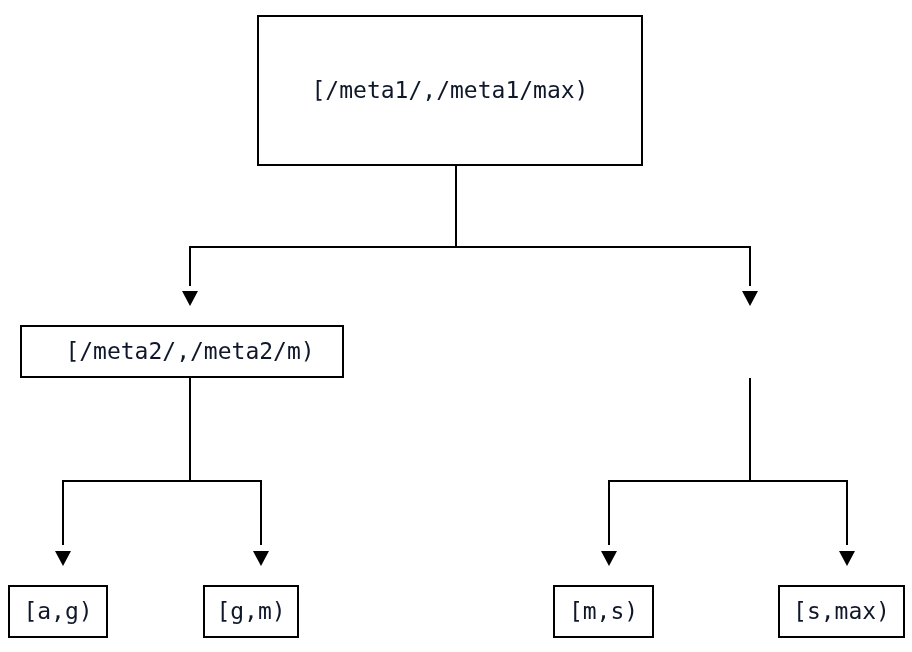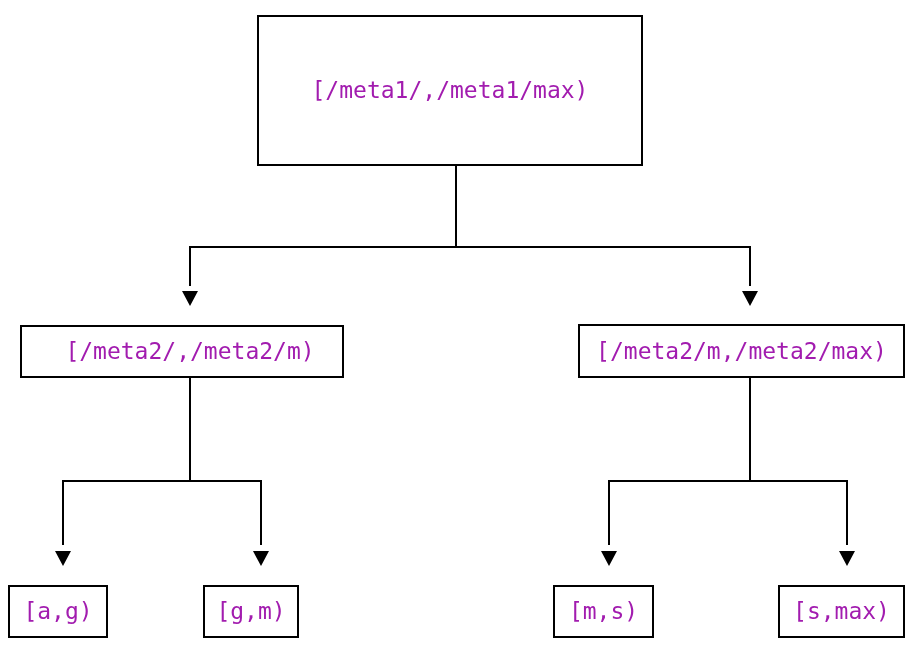--- a/index.html
+++ b/index.html
@@ -28,21 +28,21 @@
   }
   .ah {
     fill: #000000;
     stroke: none;
   }
   .node {
     position: absolute;
     box-sizing: border-box;
     border: 2px solid #000000;
     background: #ffffff;
-    color: #a21caf;
+    color: #0f172a;
     display: flex;
     align-items: center;
     justify-content: center;
     font-size: 23px;
     line-height: 1;
     white-space: nowrap;
   }
   .n-root       { left: 257px; top: 15px;  width: 386px; height: 151px; }
   .n-left       { left: 20px;  top: 325px; width: 324px; height: 53px; padding-left: 16px;  }
   .n-right      { left: 578px; top: 324px; width: 327px; height: 54px;  }
@@ -78,23 +78,20 @@
   </svg>
 
   <div class="node n-root">
     <span>[/meta1/,/meta1/max)</span>
   </div>
 
   <div class="node n-left">
     <span>[/meta2/,/meta2/m)</span>
   </div>
 
-  <div class="node n-right">
-    <span>[/meta2/m,/meta2/max)</span>
-  </div>
 
   <div class="node n-leaf-ag">
     <span>[a,g)</span>
   </div>
 
   <div class="node n-leaf-gm">
     <span>[g,m)</span>
   </div>
 
   <div class="node n-leaf-ms">

